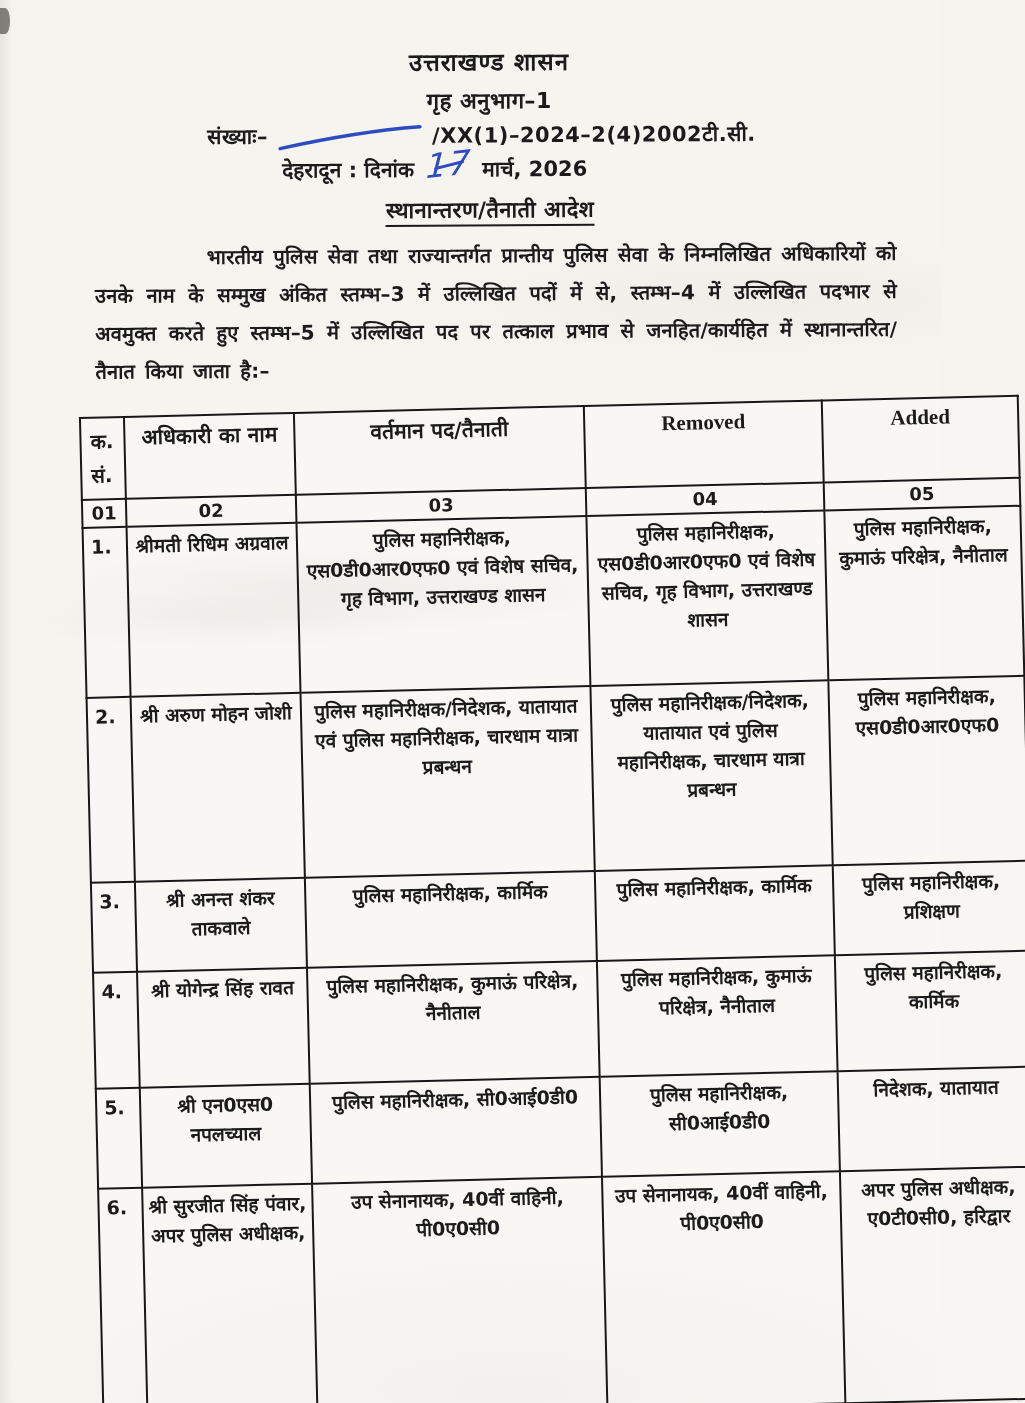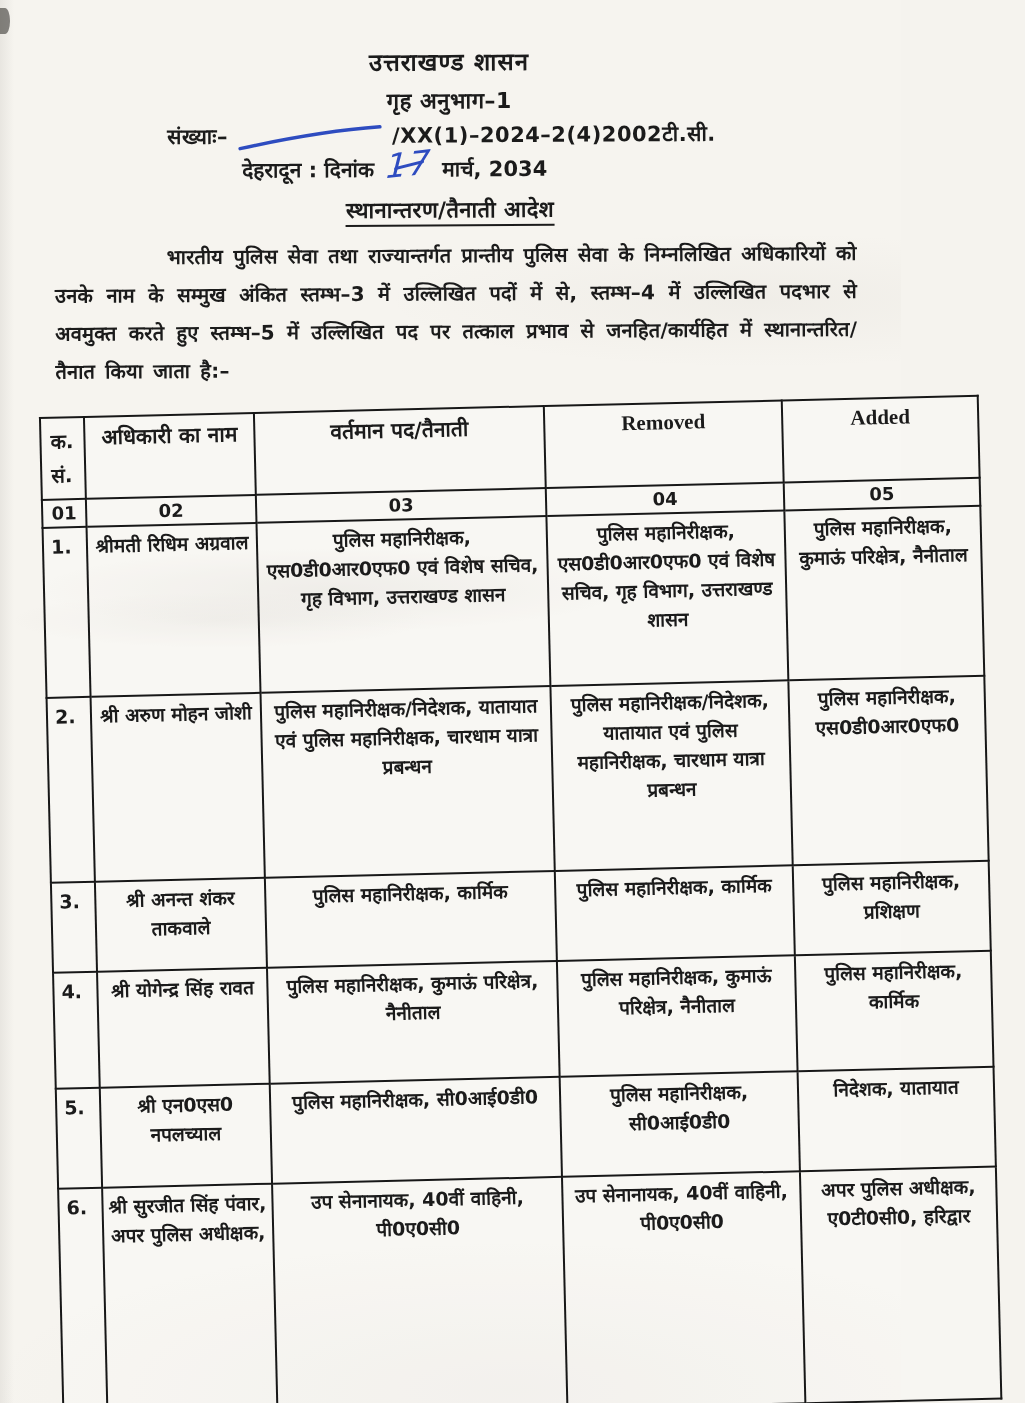--- a/index.html
+++ b/index.html
@@ -16,20 +16,21 @@
   .page {
     position: relative;
     width: 901px; height: 1403px;
     background:
       radial-gradient(ellipse 420px 60px at 330px 590px, rgba(125,118,105,0.10), transparent 70%),
       radial-gradient(ellipse 300px 40px at 220px 620px, rgba(125,118,105,0.08), transparent 70%),
       radial-gradient(ellipse 500px 90px at 760px 300px, rgba(160,152,138,0.07), transparent 75%),
       radial-gradient(ellipse 700px 200px at 512px 1390px, rgba(150,145,135,0.08), transparent 75%),
       linear-gradient(90deg, rgba(110,105,98,0.10), rgba(0,0,0,0) 14px),
       #f6f4ef;
+    padding-left: 40px;
   }
   .corner-speck {
     position: absolute; left: 0px; top: 8px;
     width: 10px; height: 26px;
     background: rgba(40,38,35,0.55);
     border-radius: 0 60% 60% 0;
   }
   .content {
     position: relative;
     transform: rotate(-0.35deg);
@@ -156,21 +157,21 @@
         <span class="num-label">संख्याः–</span>
         <svg class="dash-svg" width="152" height="30" viewBox="0 0 152 30">
           <path d="M6,25 C 48,16 102,7 146,4" stroke="#2e4cc0" stroke-width="3.4" fill="none" stroke-linecap="round"></path>
         </svg>
         <span class="number-value">/XX(1)–2024–2(4)2002टी.सी.</span>
       </div>
 
       <div class="date-line">
         <span>देहरादून : दिनांक</span>
         <span class="handwritten-date">17</span>
-        <span>मार्च, 2034</span>
+        <span>मार्च, 2026</span>
       </div>
 
       <div class="title-wrap">
         <span class="doc-title">स्थानान्तरण/तैनाती आदेश</span>
       </div>
     </div>
 
     <p class="body-text">भारतीय पुलिस सेवा तथा राज्यान्तर्गत प्रान्तीय पुलिस सेवा के निम्नलिखित अधिकारियों को उनके नाम के सम्मुख अंकित स्तम्भ–3 में उल्लिखित पदों में से, स्तम्भ–4 में उल्लिखित पदभार से अवमुक्त करते हुए स्तम्भ–5 में उल्लिखित पद पर तत्काल प्रभाव से जनहित/कार्यहित में स्थानान्तरित/तैनात किया जाता है:–</p>
 
     <table class="order-table">

